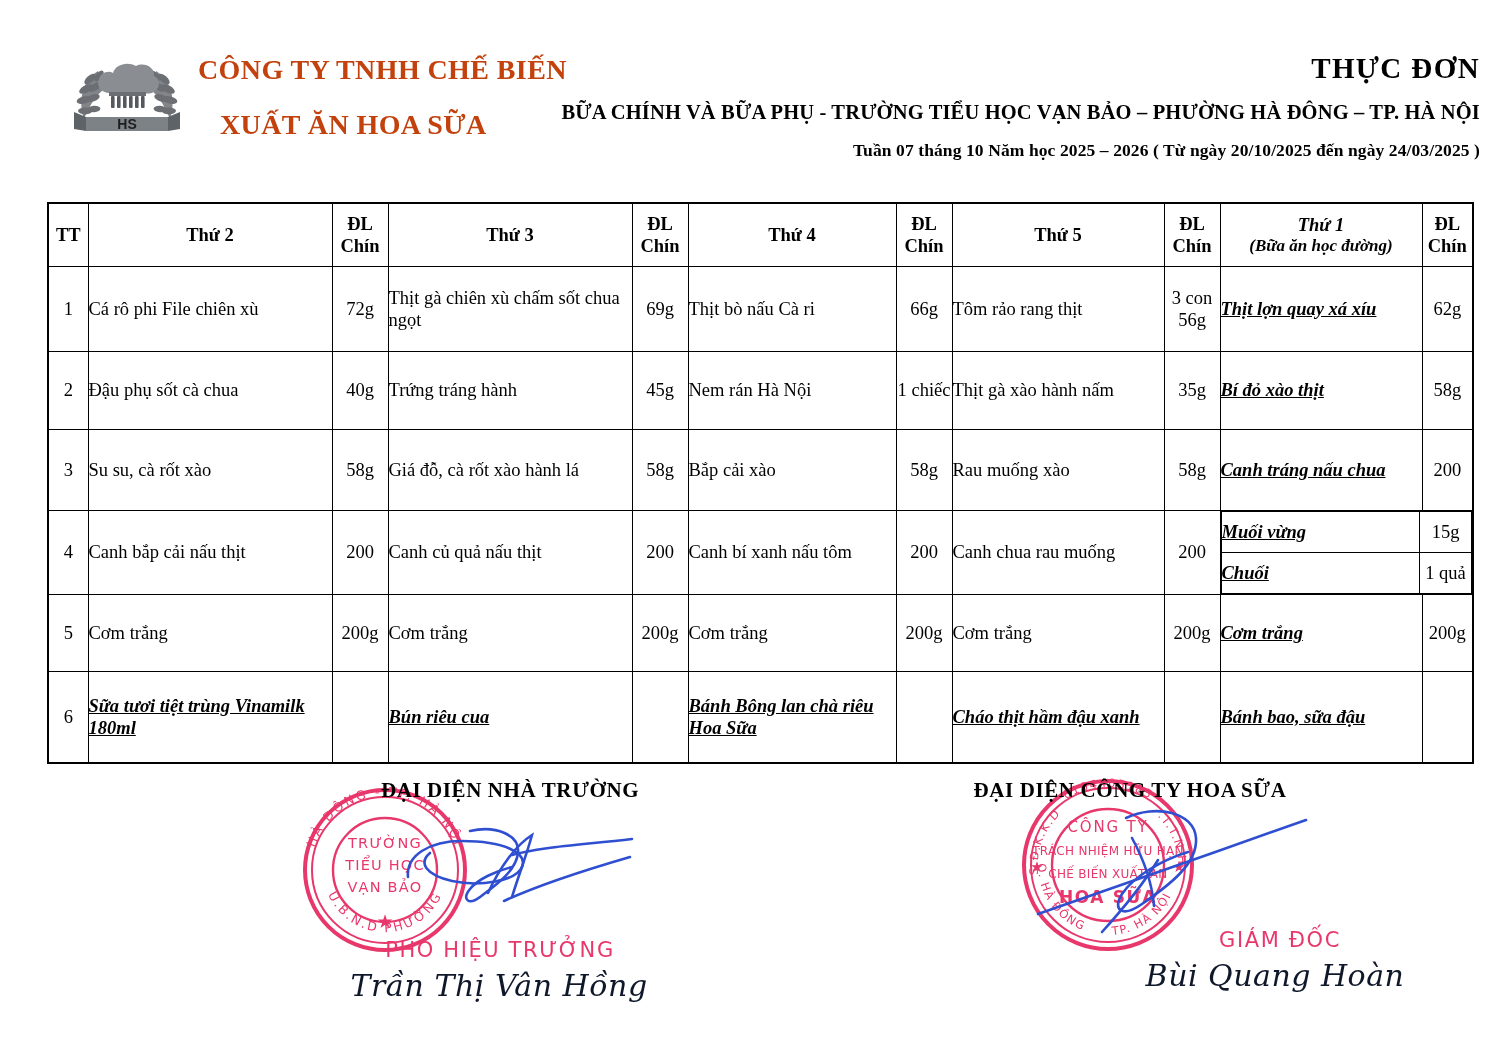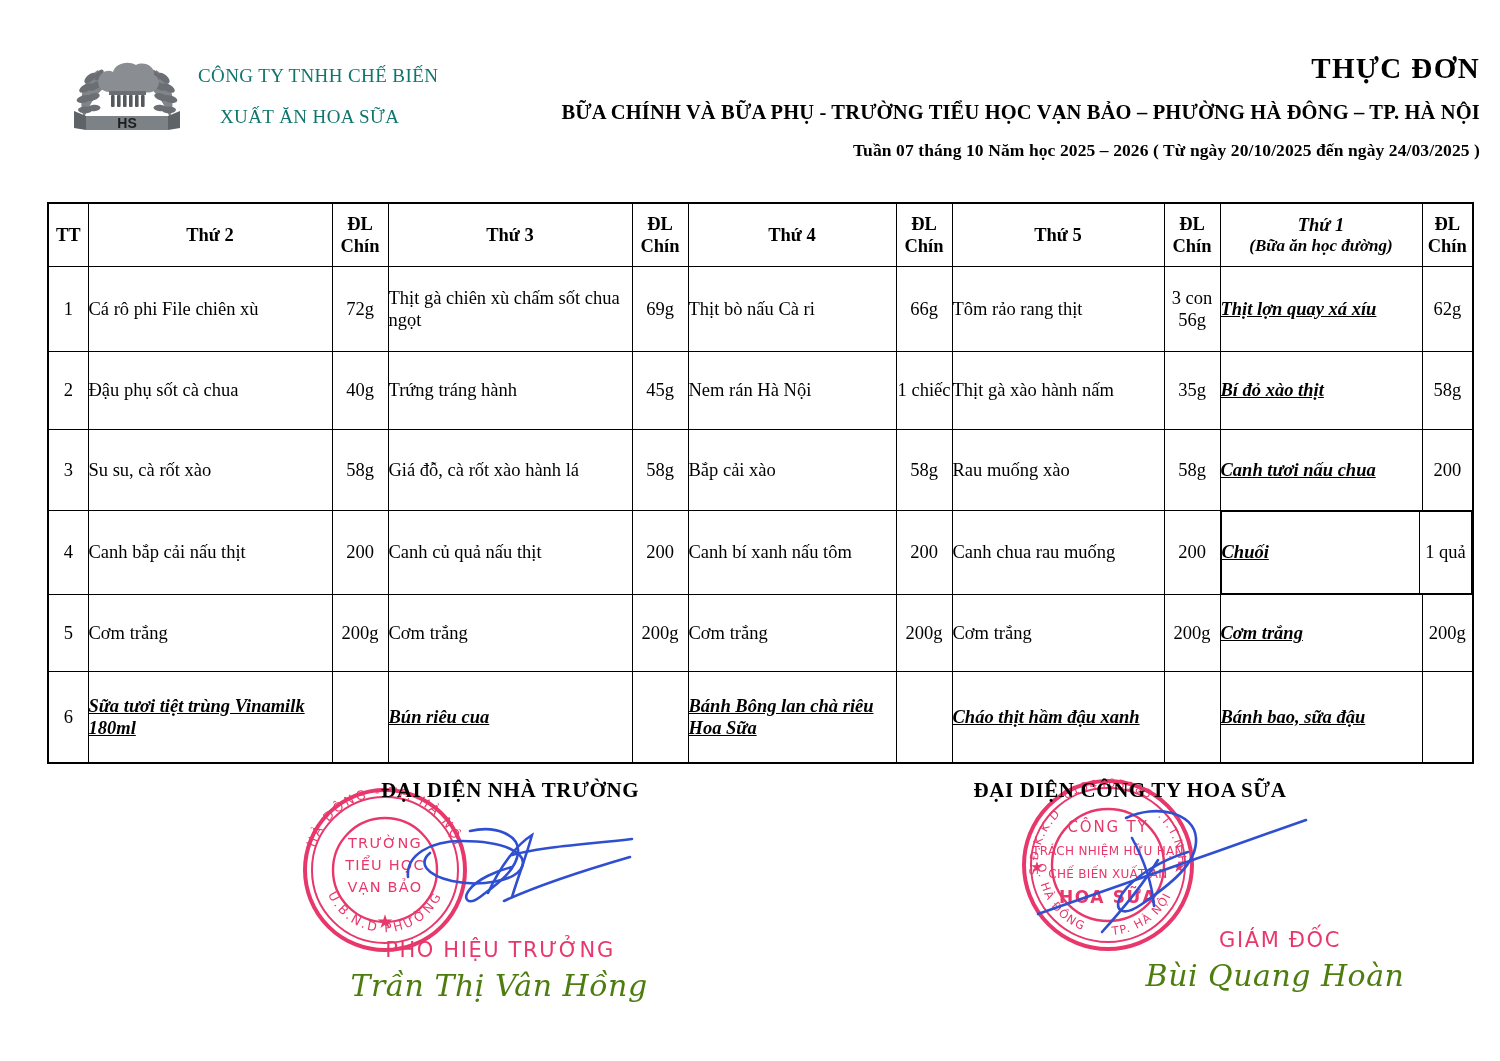--- a/index.html
+++ b/index.html
@@ -29,25 +29,25 @@
     display: flex;
     align-items: center;
   }
   #logo-mark {
     width: 118px;
     height: 96px;
     flex: 0 0 auto;
   }
   #company-name {
     margin-left: 12px;
-    font-weight: normal;
-    font-size: 19px;
+    font-weight: bold;
+    font-size: 28px;
     line-height: 1.55;
     letter-spacing: 0.4px;
-    color: #0f766e;
+    color: #c2410c;
     white-space: nowrap;
   }
   #company-name div { text-align: left; }
   #company-name .ln2 { padding-left: 22px; margin-top: 12px; }
 
   #title-block {
     position: absolute;
     left: 330px; top: 52px;
     width: 1150px;
     text-align: right;
@@ -171,21 +171,21 @@
     z-index: 6;
   }
   .role-line {
     font-family: "DejaVu Sans", "Liberation Sans", sans-serif;
     color: #e8376b;
     font-size: 21px;
     letter-spacing: 1.6px;
     font-weight: 500;
   }
   .name-line {
-    color: #4d7c0f;
+    color: #0f172a;
     font-size: 30px;
     font-style: italic;
     font-family: "DejaVu Serif", "Liberation Serif", serif;
     letter-spacing: 0.5px;
   }
   #school-role { position: absolute; left: 60px; top: 160px; width: 420px; }
   #school-name { position: absolute; left: 44px; top: 190px; width: 450px; }
   #company-role { position: absolute; left: 330px; top: 150px; width: 300px; }
   #company-name-sig { position: absolute; left: 260px; top: 180px; width: 430px; }
 
@@ -342,37 +342,41 @@
     <tr class="r3">
       <td class="tt-cell">3</td>
       <td class="dish">Su su, cà rốt xào</td>
       <td class="dl">58g</td>
       <td class="dish two-line">Giá đỗ, cà rốt xào hành lá</td>
       <td class="dl">58g</td>
       <td class="dish">Bắp cải xào</td>
       <td class="dl">58g</td>
       <td class="dish">Rau muống xào</td>
       <td class="dl">58g</td>
-      <td class="dish bi">Canh tươi nấu chua</td>
+      <td class="dish bi">Canh tráng nấu chua</td>
       <td class="dl">200</td>
     </tr>
 
     <tr class="r4">
       <td class="tt-cell">4</td>
       <td class="dish">Canh bắp cải nấu thịt</td>
       <td class="dl">200</td>
       <td class="dish">Canh củ quả nấu thịt</td>
       <td class="dl">200</td>
       <td class="dish">Canh bí xanh nấu tôm</td>
       <td class="dl">200</td>
       <td class="dish">Canh chua rau muống</td>
       <td class="dl">200</td>
       <td class="sub-host" colspan="2">
         <table class="subtable">
           <tbody>
+              <tr>
+            <td class="s-dish bi">Muối vừng</td>
+            <td class="s-dl">15g</td>
+          </tr>
           <tr>
             <td class="s-dish bi">Chuối</td>
             <td class="s-dl">1 quả</td>
           </tr>
         </tbody>
           </table>
       </td>
     </tr>
 
     <tr class="r5">

